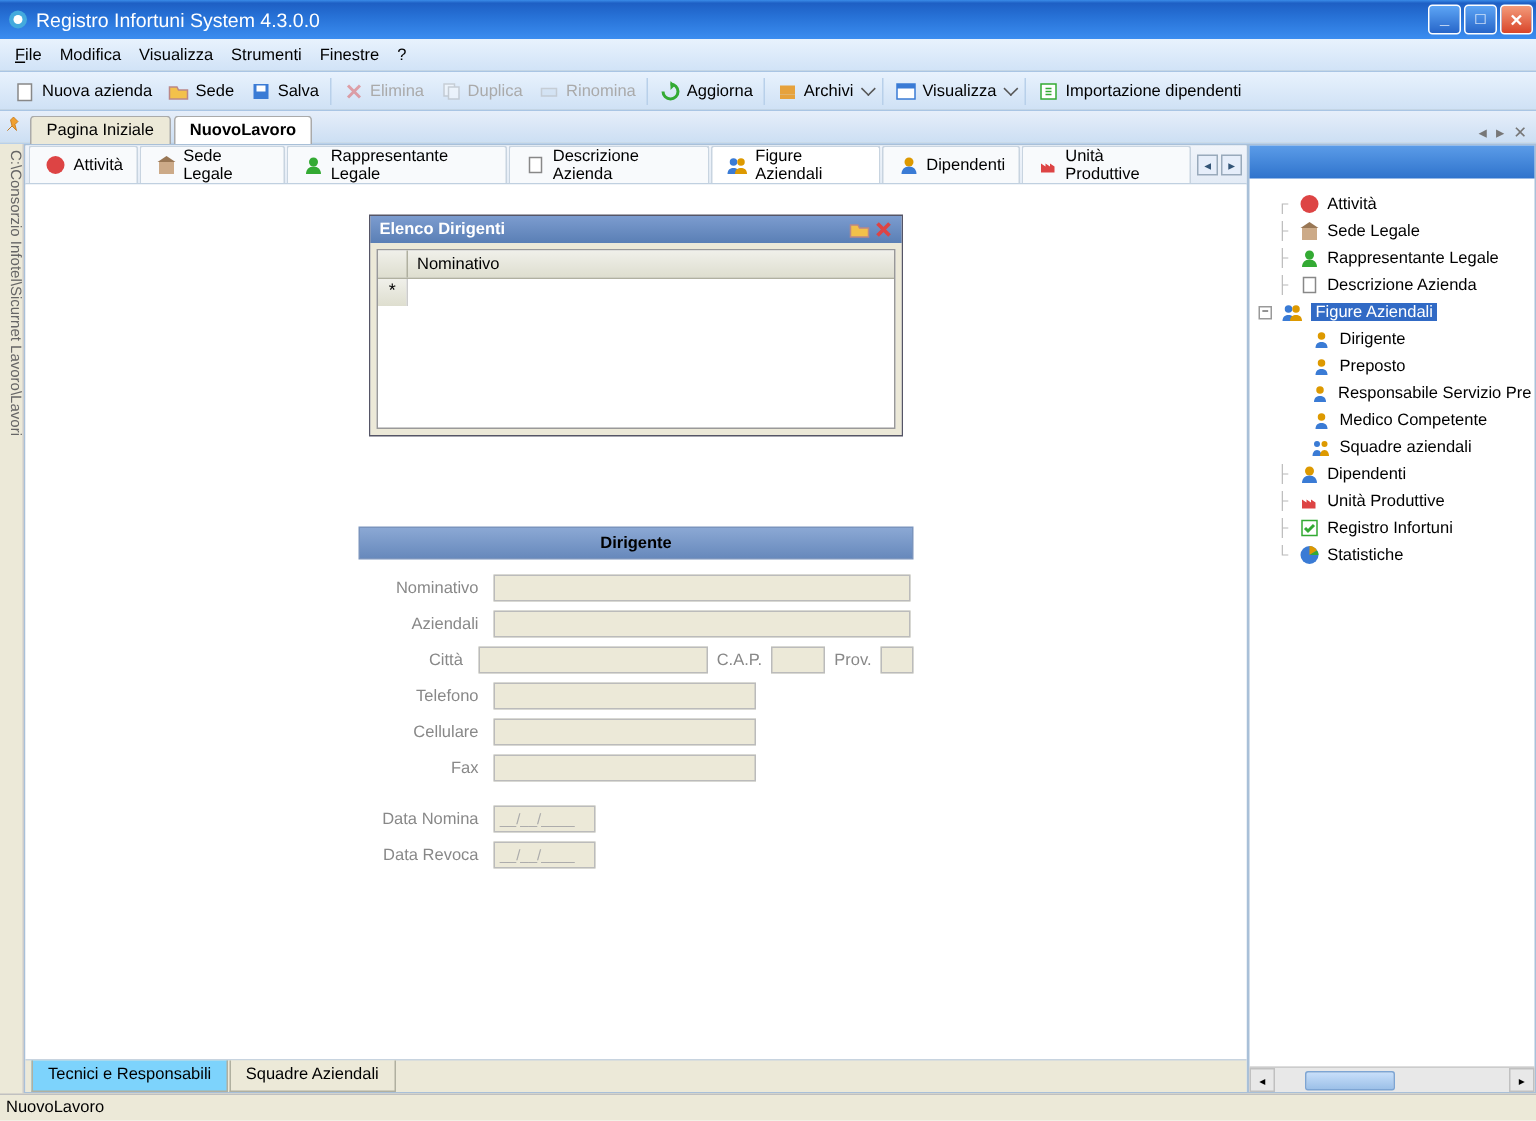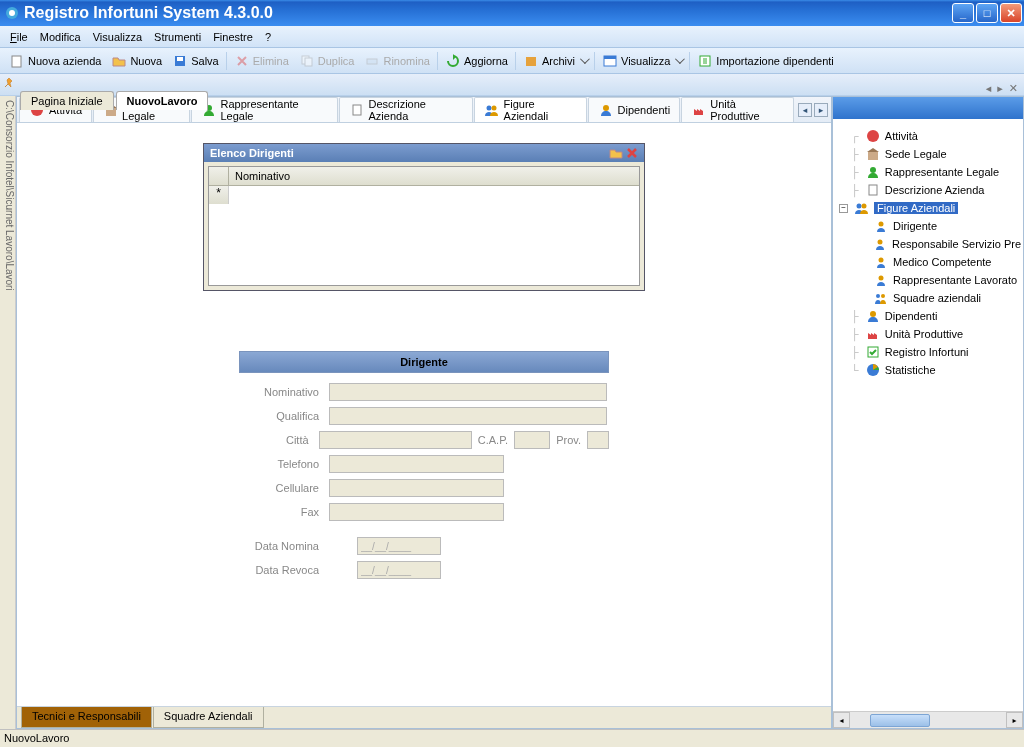--- a/index.html
+++ b/index.html
@@ -1,21 +1,21 @@
 <!DOCTYPE html>
 <html><head>
 <meta charset="utf-8">
 <style>
 * { margin: 0; padding: 0; box-sizing: border-box; font-family: Tahoma, Arial, sans-serif; font-size: 11px; }
 body { width: 1024px; height: 747px; overflow: hidden; background: #ece9d8; display: flex; flex-direction: column; }
 
 
 .titlebar { height: 26px; background: linear-gradient(to bottom, #3a8ce8 0%, #1e5fc4 8%, #2670d5 40%, #3b8df0 100%); display: flex; align-items: center; padding: 0 2px 0 4px; color: white; }
 .titlebar .icon { width: 16px; height: 16px; margin-right: 4px; display:flex; align-items:center; justify-content:center;}
-.titlebar .title { font-weight: bold; font-size: 16px; flex: 1; }
+.titlebar .title { font-weight: normal; font-size: 13px; flex: 1; }
 .winbtns { display: flex; gap: 2px; }
 .winbtn { width: 22px; height: 20px; border: 1px solid #fff; border-radius: 3px; display:flex; align-items:center; justify-content:center; font-weight: bold; color: white; font-size: 11px;}
 .winbtn.min, .winbtn.max { background: linear-gradient(to bottom,#5da5f5,#2766c9); }
 .winbtn.close { background: linear-gradient(to bottom,#f39b7a,#d9452a); }
 
 
 .menubar { height: 22px; background: linear-gradient(to bottom, #e8f2fd, #d1e3f7); border-bottom: 1px solid #a9c5e4; display: flex; align-items: center; padding: 0 4px; }
 .menubar .item { padding: 3px 6px; cursor: default; }
 .menubar .item u { text-decoration: underline; }
 
@@ -23,21 +23,21 @@
 .toolbar { height: 26px; background: linear-gradient(to bottom, #e8f2fd, #cfe1f5); border-bottom: 1px solid #a9c5e4; display: flex; align-items: center; padding: 0 4px; gap: 0;}
 .tb-item { display:flex; align-items:center; gap:3px; padding: 2px 5px; cursor:default; }
 .tb-item.disabled { color:#aaa; }
 .tb-sep { width:1px; height: 18px; background:#b8d0ea; margin: 0 2px;}
 .tb-icon { width:16px; height:16px; display:inline-flex; align-items:center; justify-content:center; font-size:12px;}
 .tb-dd { display:inline-block; width:7px; height:7px; border: solid #555; border-width: 0 1px 1px 0; transform: rotate(45deg) translateY(-2px); margin-left:2px;}
 .tb-item.disabled .tb-icon { opacity: 0.45; }
 
 
 .doctabs { height: 22px; background: linear-gradient(to bottom,#e6eefa,#ccdff3); border-bottom:1px solid #b8d0ea; display:flex; align-items: flex-end; padding-left: 20px; position:relative;}
-.doctabs .dtab { padding: 3px 10px; border: 1px solid #aaa; border-bottom: none; background: #ece9d8; margin-right: 2px; border-radius: 3px 3px 0 0; position: relative; top:15px;}
+.doctabs .dtab { padding: 3px 10px; border: 1px solid #aaa; border-bottom: none; background: #ece9d8; margin-right: 2px; border-radius: 3px 3px 0 0; position: relative; top:1px;}
 .doctabs .dtab.active { background: #fff; font-weight:bold; z-index:1;}
 .doctabs .dpin { position:absolute; left:3px; top:3px; width:14px; height:14px; }
 .doctabs .rightctrls { margin-left:auto; padding-right:6px; display:flex; gap:6px; color:#777;}
 
 
 .main { flex:1; display:flex; background:#ece9d8; overflow:hidden;}
 
 
 .leftvert { width: 16px; background:#ece9d8; border-right:1px solid #ccc; writing-mode: vertical-rl; text-orientation: mixed; font-size:10px; padding-top:4px; color:#666;}
 
@@ -46,21 +46,21 @@
 .contenttabs { height: 26px; background: linear-gradient(to bottom,#f0f4fa,#e4ecf6); border-bottom:1px solid #c0d0e0; display:flex; align-items:stretch; padding-left:2px;}
 .ctab { display:flex; align-items:center; gap:4px; padding: 0 9px; border:1px solid #c8d4e0; border-bottom:none; background:#f8fafc; margin-right:1px; border-radius: 2px 2px 0 0;}
 .ctab.active { background:#fff; }
 .ctab .cicn { width:16px; height:16px; display:inline-flex; align-items:center; justify-content:center;}
 .tabscroll { display:flex; align-items:center; padding: 0 3px; gap:2px; margin-left:auto;}
 .tabscroll .arr { width:14px; height:14px; border:1px solid #9ab; background:#e6eefa; display:flex; align-items:center; justify-content:center; font-size:9px; color:#357;}
 
 .content-body { flex:1; background:#fff; position:relative; padding:10px; overflow:hidden;}
 
 
-.innerwin { width: 442px; margin: 10px auto 0 auto; border:1px solid #556;}
+.innerwin { width: 356px; margin: 10px auto 0 auto; border:1px solid #556;}
 .innerwin .iw-title { background: linear-gradient(to bottom,#7c9ccf,#5a7fb5); color:#fff; font-weight:bold; padding:3px 6px; display:flex; align-items:center; font-size:11px;}
 .innerwin .iw-title .iw-right { margin-left:auto; display:flex; gap:3px;}
 .innerwin .iw-body { background:#ece9d8; padding:4px;}
 .grid { border:1px solid #999; background:#fff; min-height:120px;}
 .grid-header { display:flex; background: linear-gradient(to bottom,#f0f0ea,#dedecf); border-bottom:1px solid #b0b0a0;}
 .grid-header .rowsel { width:20px; border-right:1px solid #b0b0a0;}
 .grid-header .col { flex:1; padding:3px 6px; font-weight:normal;}
 .grid-row { display:flex; height:18px;}
 .grid-row .rowsel { width:20px; background:linear-gradient(to bottom,#f0f0ea,#dedecf); border-right:1px solid #ccc; text-align:center; font-size:12px;}
 
@@ -68,27 +68,27 @@
 .form-section { width: 370px; margin: 60px auto 0 auto;}
 .form-title { background:linear-gradient(to bottom,#8ba8d4,#6789bc); color:#000; text-align:center; font-weight:bold; padding:4px; border:1px solid #7a94bd;}
 .form-body { padding-top:10px;}
 .frow { display:flex; align-items:center; margin-bottom:6px;}
 .frow label { width:90px; text-align:right; padding-right:10px; color:#888;}
 .frow input { background:#ece9d8; border:1px solid #bbb; height:18px; padding:1px 3px;}
 .inp-l { width:278px;}
 .inp-m { width:175px;}
 .inp-xs { width:36px;}
 .inp-xxs { width:22px;}
-.inp-date { width:84px; text-align:left; color:#aaa; font-size:10px;margin-left:28px;}
+.inp-date { width:68px; text-align:left; color:#aaa; font-size:10px;}
 .sublabel { color:#888; padding: 0 6px;}
 
 
 .bottomtabs { height: 22px; background:#ece9d8; border-top:1px solid #c8d4e0; display:flex; align-items:stretch; padding-left:4px;}
 .btab { padding:3px 10px; border:1px solid #b0b0a0; border-top:none; background:#ece9d8; margin-right:1px;}
-.btab.active { background:#a16207;}
+.btab.active { background:#7dd3fc;}
 
 
 .rightpanel { width: 192px; background:#fff; border:1px solid #a9c0d8; display:flex; flex-direction:column;}
 .rp-header { height:22px; background: linear-gradient(to bottom,#5b9ce8,#2f73cc);}
 .tree { flex:1; padding: 8px 2px; overflow:hidden;}
 .tnode { display:flex; align-items:center; gap:4px; padding:1px 0; white-space:nowrap;}
 .tnode .ticn { width:16px; height:16px; display:inline-flex; align-items:center; justify-content:center; font-size:11px;}
 .tnode.sel .lbl { background:#316ac5; color:#fff; padding:0 3px;}
 .tindent1 { padding-left: 16px;}
 .tindent2 { padding-left: 38px;}
@@ -139,21 +139,21 @@
         </svg>
       </span>
       <span>Nuova azienda</span>
     </div>
   <div class="tb-item">
       <span class="tb-icon">
         <svg width="14" height="14">
           <path d="M1 4h5l1 2h6v6H1z" fill="#f3c14b" stroke="#b88"></path>
         </svg>
       </span>
-      <span>Nuova</span>
+      <span>Sede</span>
     </div>
   <div class="tb-item">
       <span class="tb-icon">
         <svg width="14" height="14">
           <rect x="2" y="2" width="10" height="10" fill="#3a7bd5"></rect>
           <rect x="4" y="3" width="6" height="4" fill="#fff"></rect>
         </svg>
       </span>
       <span>Salva</span>
     </div>
@@ -350,21 +350,21 @@
       </div>
 
       <div class="form-section">
         <div class="form-title">Dirigente</div>
         <div class="form-body">
           <div class="frow">
               <label>Nominativo</label>
               <input class="inp-l" style="">
             </div>
           <div class="frow">
-              <label>Qualifica</label>
+              <label>Aziendali</label>
               <input class="inp-l" style="">
             </div>
           <div class="frow">
             <label>Città</label>
             <input class="inp-m" style="">
             <span class="sublabel">C.A.P.</span>
             <input class="inp-xs" style="">
             <span class="sublabel">Prov.</span>
             <input class="inp-xxs" style="">
           </div>
@@ -461,39 +461,39 @@
           </span>
           <span class="lbl">Dirigente</span>
         </div>
       <div class="tnode tindent2">
           <span class="ticn">
             <svg width="12" height="12">
               <circle cx="6" cy="4" r="2.5" fill="#d90"></circle>
               <path d="M2 12c0-3 2-4 4-4s4 1 4 4" fill="#3a7bd5"></path>
             </svg>
           </span>
-          <span class="lbl">Responsabile Servizio Pre</span>
+          <span class="lbl">Preposto</span>
         </div>
       <div class="tnode tindent2">
           <span class="ticn">
             <svg width="12" height="12">
               <circle cx="6" cy="4" r="2.5" fill="#d90"></circle>
               <path d="M2 12c0-3 2-4 4-4s4 1 4 4" fill="#3a7bd5"></path>
             </svg>
           </span>
-          <span class="lbl">Medico Competente</span>
+          <span class="lbl">Responsabile Servizio Pre</span>
         </div>
       <div class="tnode tindent2">
           <span class="ticn">
             <svg width="12" height="12">
               <circle cx="6" cy="4" r="2.5" fill="#d90"></circle>
               <path d="M2 12c0-3 2-4 4-4s4 1 4 4" fill="#3a7bd5"></path>
             </svg>
           </span>
-          <span class="lbl">Rappresentante Lavorato</span>
+          <span class="lbl">Medico Competente</span>
         </div>
       <div class="tnode tindent2">
           <span class="ticn">
             <svg width="14" height="12">
               <circle cx="4" cy="4" r="2" fill="#3a7bd5"></circle>
               <circle cx="9" cy="4" r="2" fill="#d90"></circle>
               <path d="M1 12c0-2 1-4 3-4s3 2 3 4" fill="#3a7bd5"></path>
               <path d="M6 12c0-2 1-4 3-4s3 2 3 4" fill="#d90"></path>
             </svg>
           </span>

